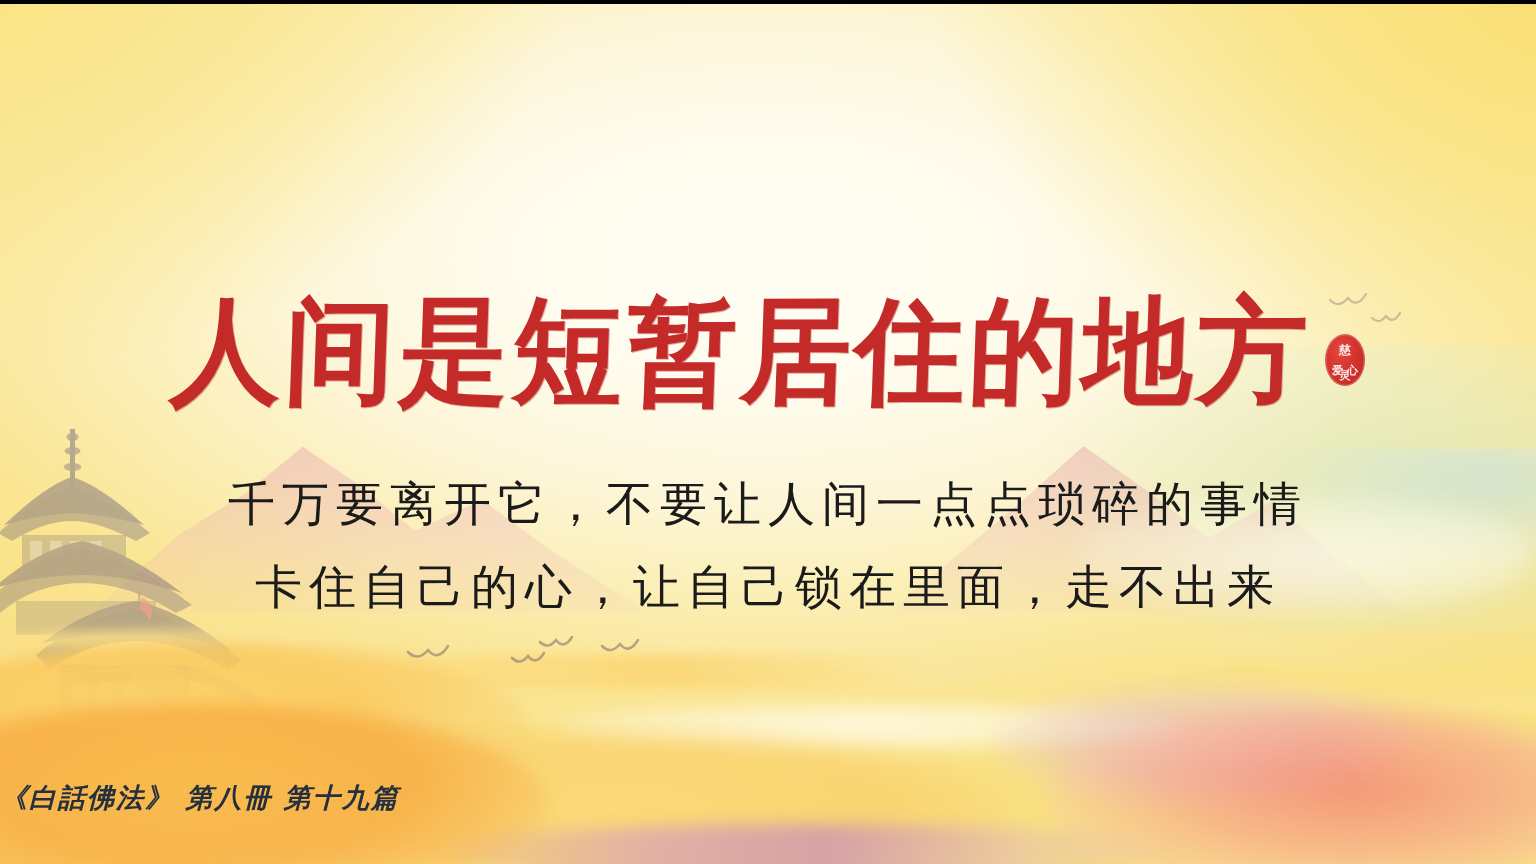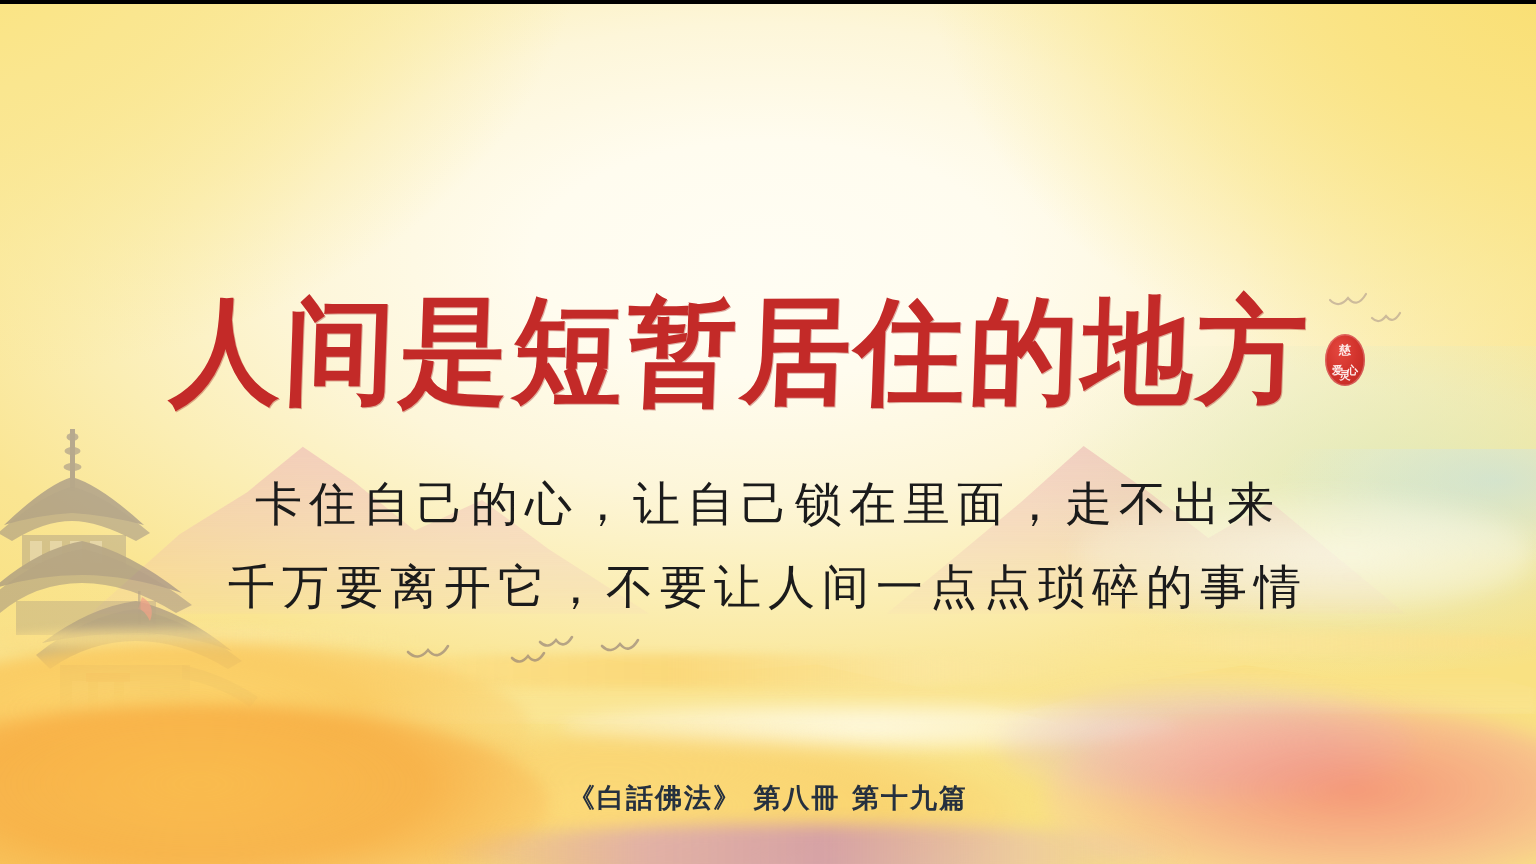--- a/index.html
+++ b/index.html
@@ -244,27 +244,28 @@
     line-height:83px;
     letter-spacing:7px;
     color:#1b1b1b;
     white-space:nowrap;
   }
   .subtitle .ln { display:block; }
 
   .footer {
     position:absolute;
     left:0; top:780px; width:1536px;
-    text-align:center;
+    text-align:left;
     font-family:"DejaVu Serif", "Liberation Serif", serif;
     font-weight:bold;
     font-size:27px;
     letter-spacing:2px;
     color:#25303f;
     white-space:nowrap;
+    font-style:italic;
   }
 </style>
 </head>
 <body>
 
 <div id="poster">
 
   <div class="sky-base"></div>
   <div class="sky-corner-tl"></div>
   <div class="sky-corner-tr"></div>
@@ -353,20 +354,20 @@
           <span>慈</span>
           <span>爱</span>
           <span>心</span>
 
         </div>
         <span class="seal-4">灵</span>
       </div>
     </div>
 
     <div class="subtitle">
+      <span class="ln">千万要离开它，不要让人间一点点琐碎的事情</span>
       <span class="ln">卡住自己的心，让自己锁在里面，走不出来</span>
-      <span class="ln">千万要离开它，不要让人间一点点琐碎的事情</span>
     </div>
 
     <div class="footer">《白話佛法》 第八冊 第十九篇</div>
 
   </div>
 </div>
 
 </body></html>

